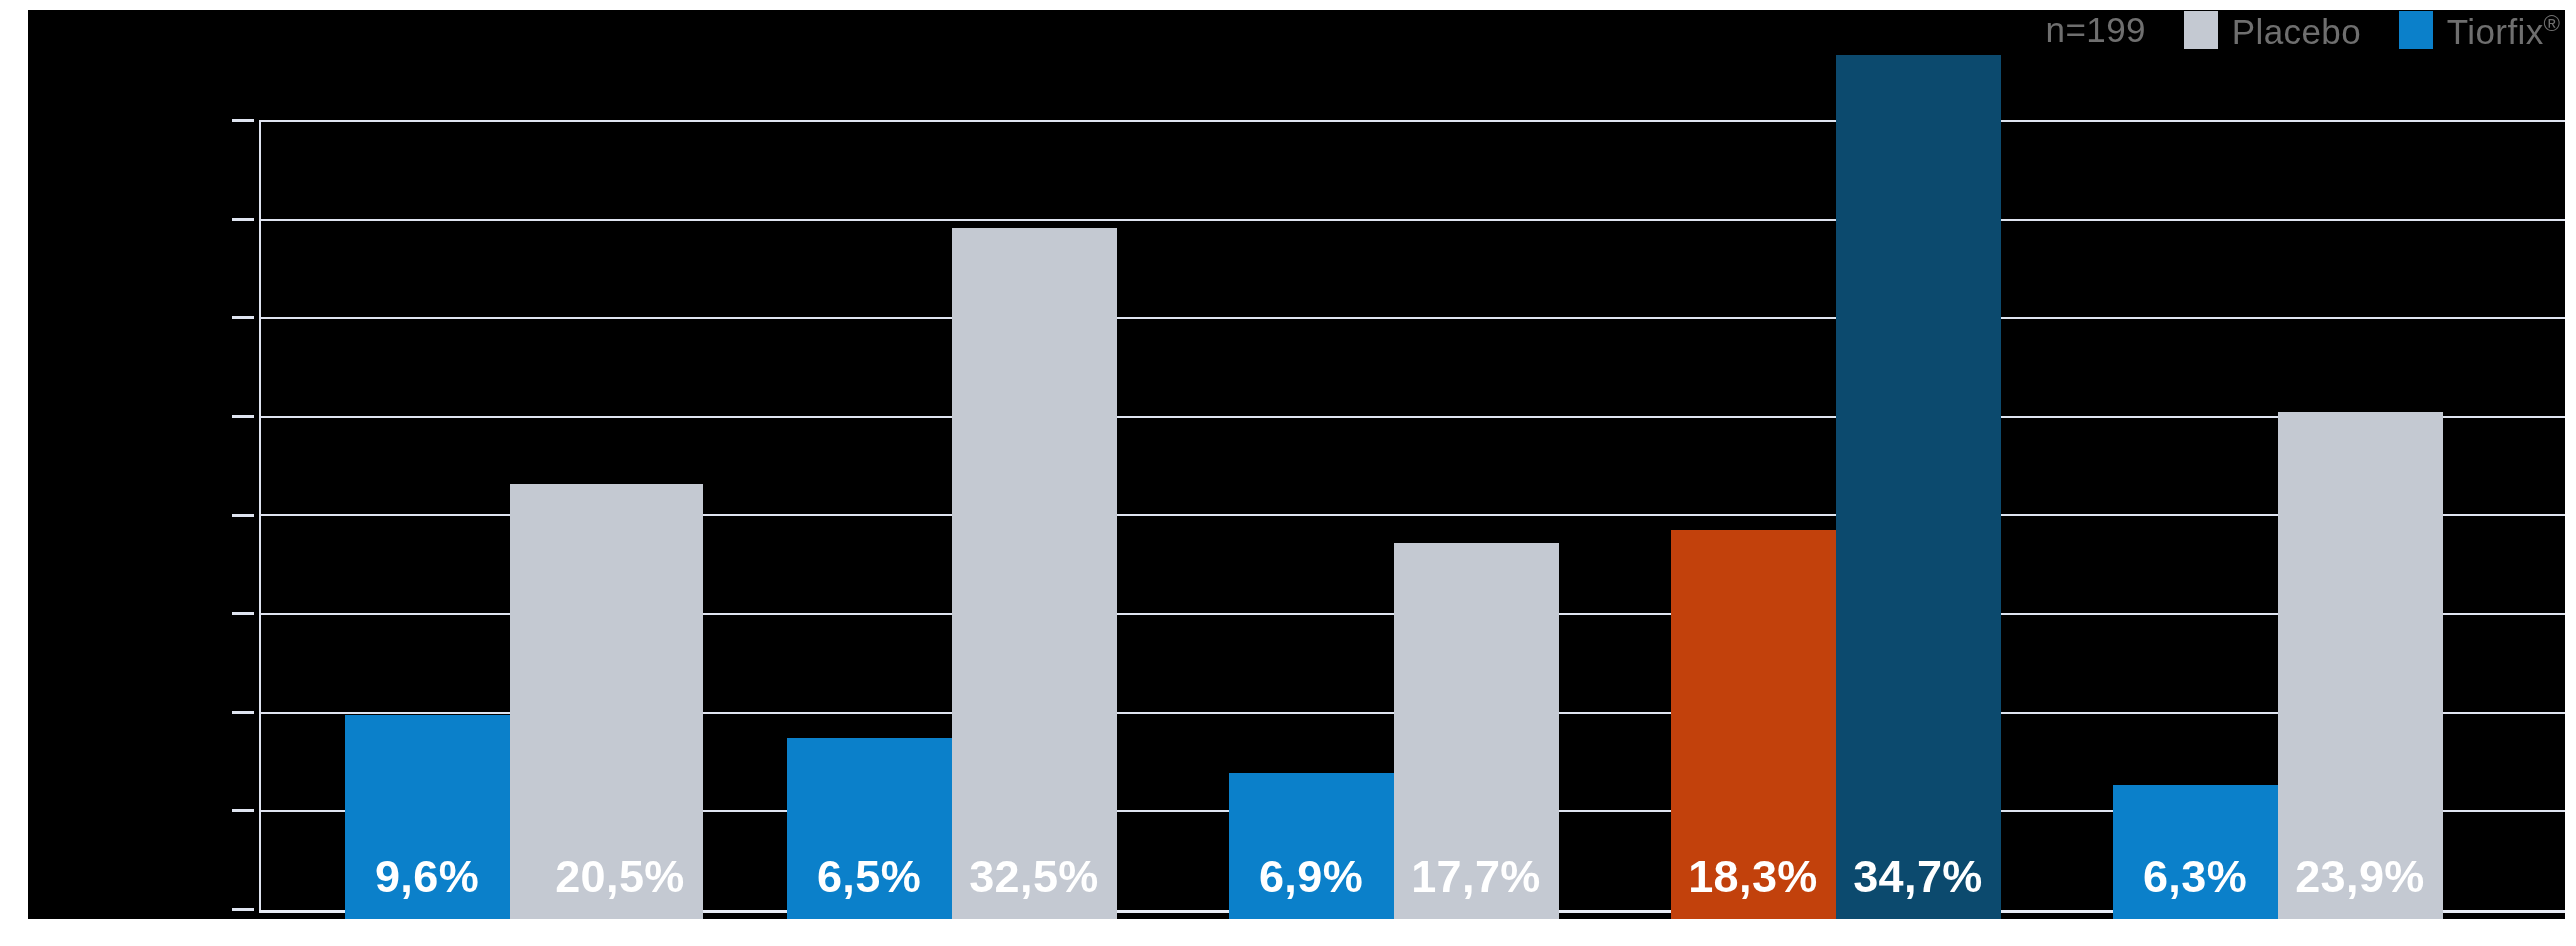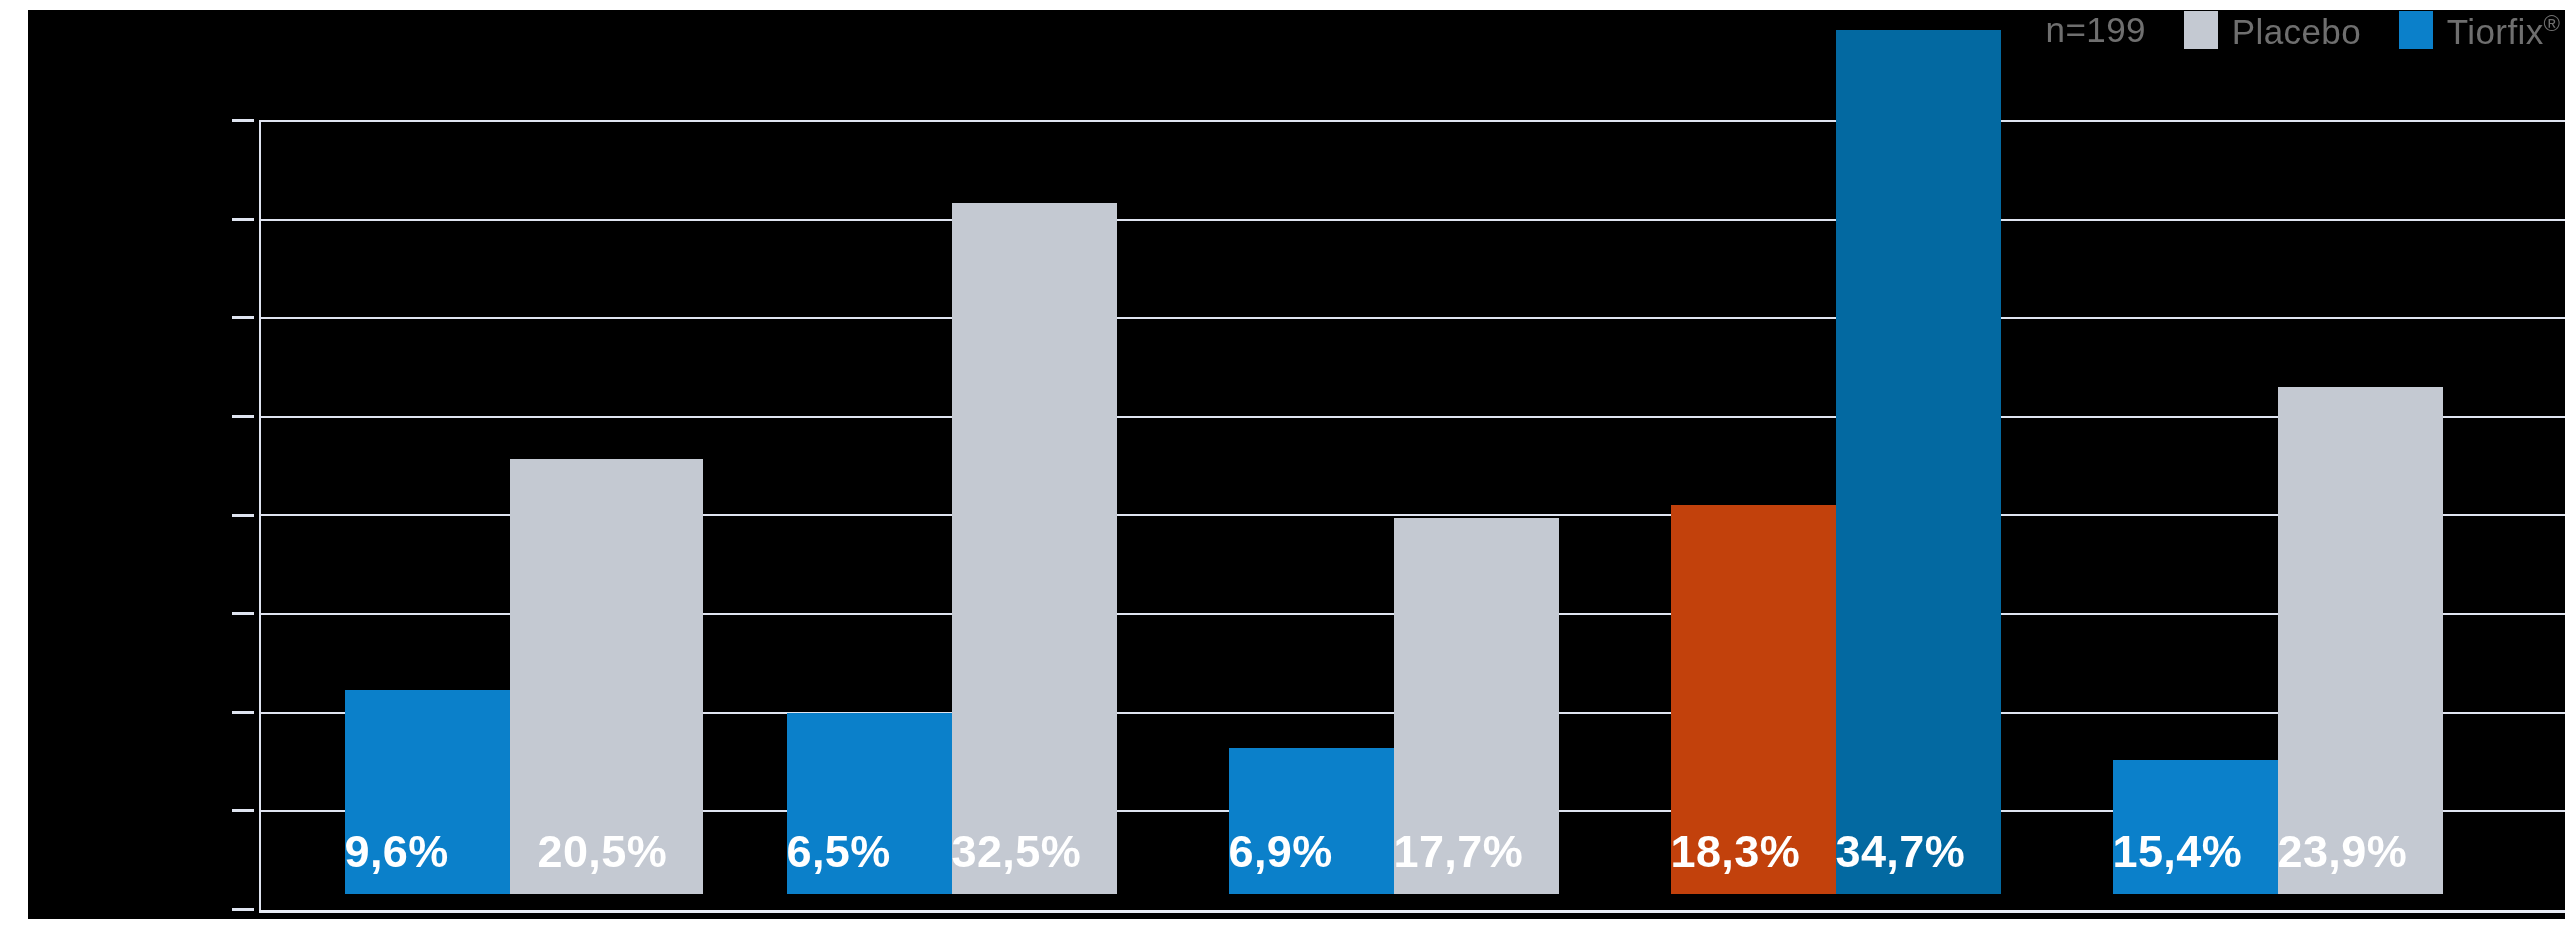--- a/index.html
+++ b/index.html
@@ -45,22 +45,22 @@
   #yaxis{
     position:absolute;left:231px;top:111px;width:2.6px;height:792px;
     background:#dfe4f0;
   }
   #baseline{
     position:absolute;left:231px;right:0;height:3.4px;background:#e8ecf6;
     top:900px;
   }
   
   .bar{
-    position:absolute;bottom:25px;width:165px;
-    display:flex;align-items:flex-end;margin-top:23px;
+    position:absolute;bottom:0;width:165px;
+    display:flex;align-items:flex-end;justify-content:center;margin-top:23px;
   }
   .bar.tiorfix{background:#0b80ca;}
   .bar.placebo{background:#c4c9d2;}
   .bar-label{
     color:#ffffff;font-size:45px;font-weight:700;
     letter-spacing:0.4px;margin-bottom:15.5px;white-space:nowrap;
     user-select:none;
   }
 </style>
 </head>
@@ -108,25 +108,25 @@
           </div>
           <div class="bar tiorfix" style="left: 1201px; height: 146px; background: rgb(11, 128, 202);">
             <span class="bar-label">6,9%</span>
           </div>
           <div class="bar placebo" style="left: 1366px; height: 376px; background: rgb(196, 201, 210);">
             <span class="bar-label">17,7%</span>
           </div>
           <div class="bar tiorfix" style="left: 1643px; height: 389px; background: #c2410c;">
             <span class="bar-label">18,3%</span>
           </div>
-          <div class="bar placebo" style="left: 1808px; height: 864px; background: #0369a1;">
+          <div class="bar placebo" style="left: 1808px; height: 864px; background: #0c4a6e;">
             <span class="bar-label">34,7%</span>
           </div>
           <div class="bar tiorfix" style="left: 2085px; height: 134px; background: rgb(11, 128, 202);">
-            <span class="bar-label">15,4%</span>
+            <span class="bar-label">6,3%</span>
           </div>
           <div class="bar placebo" style="left: 2250px; height: 507px; background: rgb(196, 201, 210);">
             <span class="bar-label">23,9%</span>
           </div>
         </div>
     </div>
   </div>
 
   <div id="legend">
     <span class="legend-text">n=199</span>

